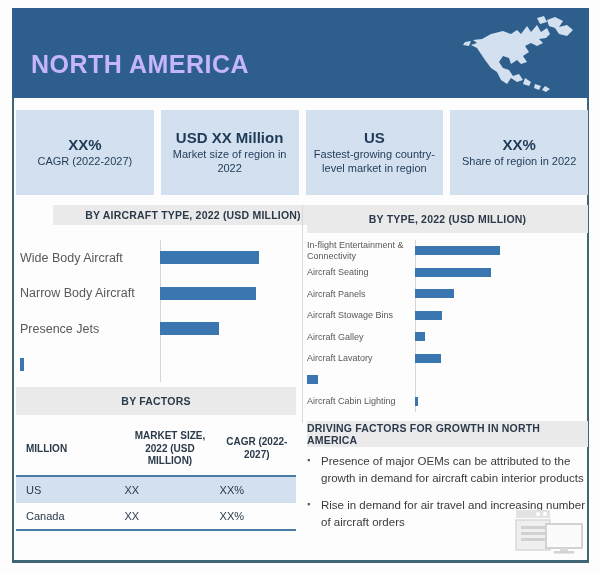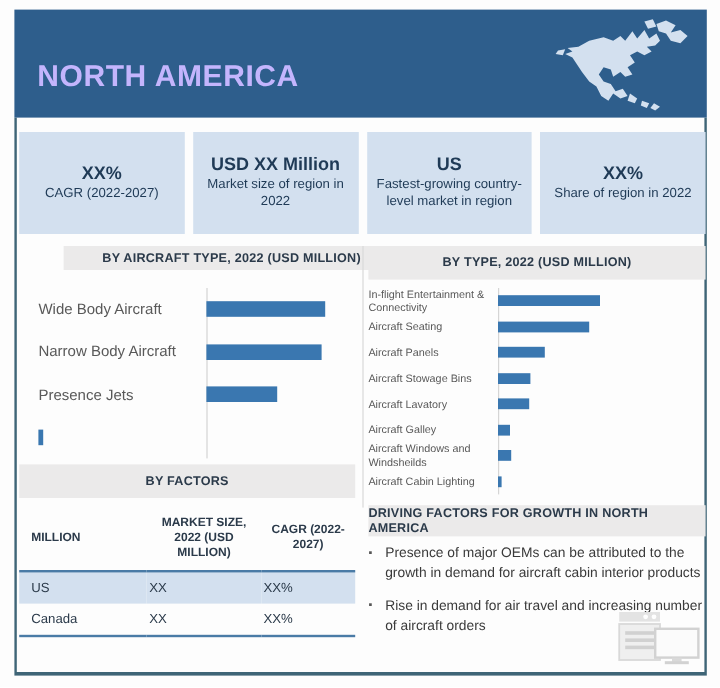--- a/index.html
+++ b/index.html
@@ -52,21 +52,21 @@
   .band-left-type{position:absolute;left:16px;top:205px;width:280px;height:20px;margin-left:37px;}
   .band-right-type{position:absolute;left:307px;top:205px;width:281px;height:28px;}
   .band-country{position:absolute;left:16px;top:387px;width:280px;height:28px;}
   .band-driving{position:absolute;left:307px;top:421px;width:281px;height:26px;}
 
   
   .col-divider{position:absolute;left:302px;top:205px;width:1px;height:218px;background:#d9d9d9;}
 
   
   .chart{position:absolute;}
-  .chart-left{left:32px;top:240px;width:280px;height:142px;}
+  .chart-left{left:20px;top:240px;width:280px;height:142px;}
   .chart-right{left:307px;top:240px;width:281px;height:172px;}
   .chart-axis{position:absolute;top:0;bottom:0;width:1px;background:#d5d5d5;}
   .chart-left .chart-axis{left:140px;}
   .chart-right .chart-axis{left:108px;}
   .rows{position:absolute;left:0;right:0;top:0;bottom:0;display:flex;flex-direction:column;}
   .row{flex:1;display:flex;align-items:center;}
   .row-label{
     text-align:left;box-sizing:border-box;padding-right:8px;
     color:#595959;line-height:1.15;
   }
@@ -210,33 +210,32 @@
           <div class="bar" style="width: 38.6706px;"></div>
         </div>
       </div>
       <div class="row">
         <div class="row-label">Aircraft Stowage Bins</div>
         <div class="row-bartrack">
           <div class="bar" style="width: 27.4765px;"></div>
         </div>
       </div>
       <div class="row">
+        <div class="row-label">Aircraft Galley</div>
+        <div class="row-bartrack">
+          <div class="bar" style="width: 10.1765px;"></div>
+        </div>
+      </div>
+      <div class="row">
         <div class="row-label">Aircraft Lavatory</div>
         <div class="row-bartrack">
           <div class="bar" style="width: 26.4588px;"></div>
         </div>
       </div>
       <div class="row">
-        <div class="row-label">Aircraft Galley</div>
-        <div class="row-bartrack">
-          <div class="bar" style="width: 10.1765px;"></div>
-        </div>
-      </div>
-      <div class="row">
-        <div class="row-label">Aircraft Windows and Windsheilds</div>
         <div class="row-bartrack">
           <div class="bar" style="width: 11.1941px;"></div>
         </div>
       </div>
       <div class="row">
         <div class="row-label">Aircraft Cabin Lighting</div>
         <div class="row-bartrack">
           <div class="bar" style="width: 3.05294px;"></div>
         </div>
       </div>

